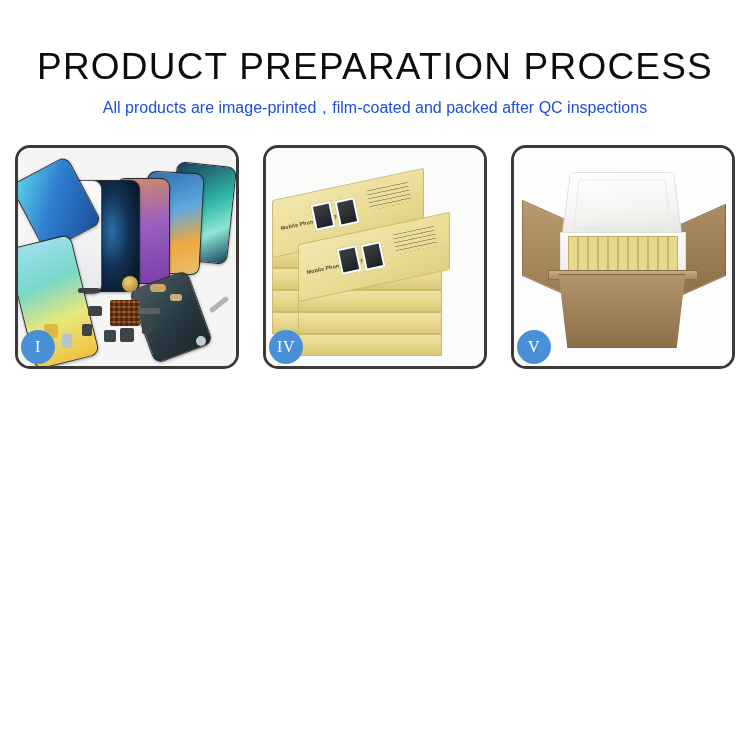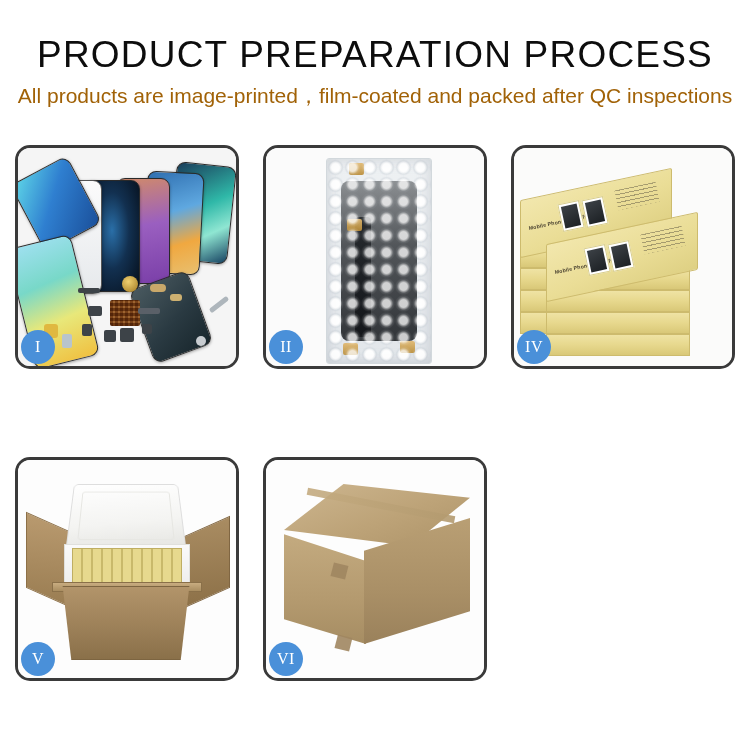--- a/index.html
+++ b/index.html
@@ -12,37 +12,37 @@
     height: 750px;
     overflow: hidden;
     font-family: "Liberation Sans", sans-serif;
     color: #111111;
     position: relative;
   }
 
   
   .header {
     width: 750px;
-    padding-top: 34px;
+    padding-top: 46px;
     text-align: center;
   }
   .title {
     font-family: "Liberation Sans", sans-serif;
     font-size: 37px;
     font-weight: 400;
     letter-spacing: 1.2px;
     color: #0d0d0d;
     line-height: 42px;
     white-space: nowrap;
   }
   .subtitle {
     font-family: "Liberation Sans", sans-serif;
-    font-size: 21px;
+    font-size: 16px;
     font-weight: 400;
-    color: #a16207;
+    color: #1d4ed8;
     line-height: 20px;
     margin-top: 10px;
     white-space: nowrap;
   }
 
   
   .grid {
     position: absolute;
     left: 15px;
     top: 145px;
@@ -415,34 +415,20 @@
       <div class="dot" style="left:120px;top:160px;width:22px;height:6px;background:#5a6068;"></div>
       <div class="dot" style="left:124px;top:176px;width:10px;height:10px;"></div>
       <div class="dot" style="left:44px;top:186px;width:10px;height:14px;background:#b8c4cc;"></div>
       <div class="dot" style="left:26px;top:176px;width:14px;height:14px;background:#e0b840;border-radius:3px;"></div>
       <div class="dot" style="left:178px;top:188px;width:10px;height:10px;border-radius:50%;background:#c8ccd0;"></div>
       <div class="dot" style="left:190px;top:154px;width:22px;height:5px;background:#aeb6bc;transform:rotate(-38deg);"></div>
     </div>
     <div class="badge">I</div>
   </div>
 
-  <div class="panel">
-    <div class="panel-inner p2">
-      <div class="bubblebag">
-        <div class="part-inside"></div>
-        <div class="flexcable"></div>
-        <div class="tape" style="left:22px;top:4px;"></div>
-        <div class="tape" style="left:20px;top:60px;"></div>
-        <div class="tape" style="left:16px;bottom:8px;"></div>
-        <div class="tape" style="right:16px;bottom:10px;"></div>
-        <div class="bub-overlay"></div>
-      </div>
-    </div>
-    <div class="badge">II</div>
-  </div>
 
 
   <div class="panel">
     <div class="panel-inner p4">
       <div class="stack">
 
         <div class="sbox" style="left:0px;  top:64px;"></div>
         <div class="sbox" style="left:0px;  top:86px;"></div>
         <div class="sbox" style="left:0px;  top:108px;"></div>
         <div class="sbox" style="left:0px;  top:130px;"></div>
@@ -483,25 +469,14 @@
       <div class="v-flapR"></div>
       <div class="v-lid"></div>
       <div class="v-foamtop"></div>
       <div class="v-inner"></div>
       <div class="v-rim"></div>
       <div class="v-body"></div>
     </div>
     <div class="badge">V</div>
   </div>
 
-  <div class="panel">
-    <div class="panel-inner p6">
-      <div class="c-top"></div>
-      <div class="c-seam"></div>
-      <div class="c-left"></div>
-      <div class="c-right"></div>
-      <div class="c-tabA"></div>
-      <div class="c-tabB"></div>
-    </div>
-    <div class="badge">VI</div>
-  </div>
 
 </div>
 
 </body></html>

